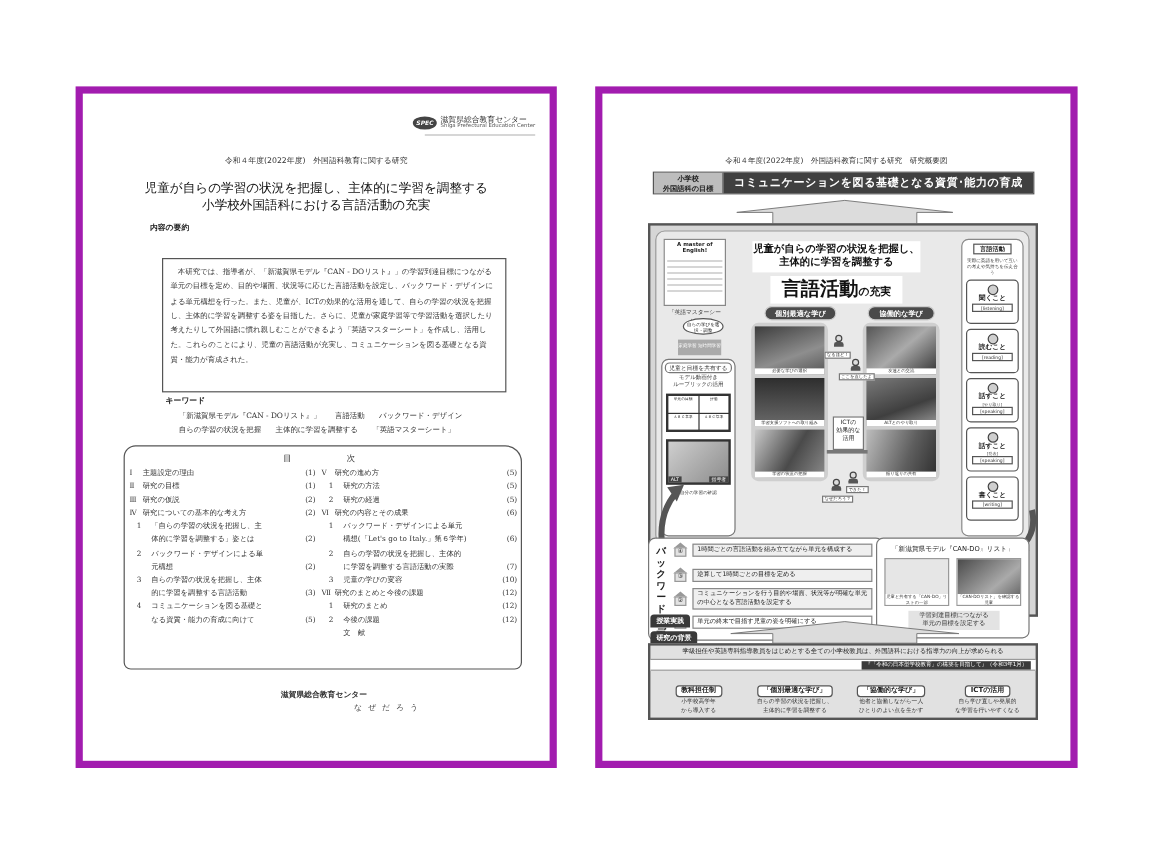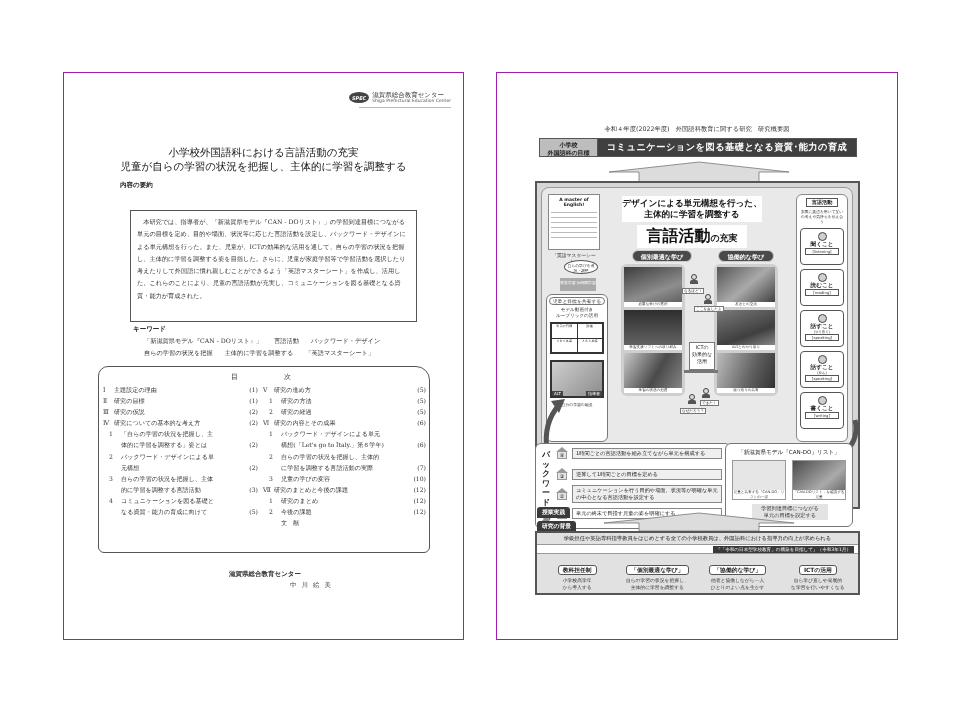--- a/index.html
+++ b/index.html
@@ -1,19 +1,19 @@
 <!DOCTYPE html>
 <html><head>
 <meta charset="utf-8">
 <style>
   * { box-sizing: border-box; margin: 0; padding: 0; }
   html, body { width: 960px; height: 720px; background: #ffffff; overflow: hidden; }
   body { font-family: "DejaVu Sans", sans-serif; color: #222; position: relative; }
 
-  .page { position: absolute; border: 1px solid #a21caf; background: #fff; }
+  .page { position: absolute; border: 6px solid #a21caf; background: #fff; }
   #page-left { left: 63px; top: 72px; width: 401px; height: 568px; }
   #page-right { left: 496px; top: 72px; width: 402px; height: 568px; }
 
   
   .logo { position: absolute; right: 12px; top: 19px; display: flex; align-items: center; gap: 3px; }
   .logo-mark { width: 20px; height: 11px; border-radius: 50%; background: #444; color: #fff; font-size: 5px; font-weight: bold; display: flex; align-items: center; justify-content: center; font-style: italic; }
   .logo-text { display: flex; flex-direction: column; line-height: 1.05; }
   .logo-ja { font-size: 6.5px; color: #333; }
   .logo-en { font-size: 4.5px; color: #555; }
   .logo-line { position: absolute; right: 12px; top: 34px; width: 92px; border-top: 1px solid #bbb; }
@@ -162,23 +162,24 @@
 <div class="page" id="page-left">
   <div class="logo">
     <div class="logo-mark">SPEC</div>
     <div class="logo-text">
       <span class="logo-ja">滋賀県総合教育センター</span>
       <span class="logo-en">Shiga Prefectural Education Center</span>
     </div>
   </div>
   <div class="logo-line"></div>
 
+  <div class="l-sub">令和４年度(2022年度)　外国語科教育に関する研究</div>
   <div class="l-title">
+    <div>児童が自らの学習の状況を把握し、主体的に学習を調整する</div>
     <div>小学校外国語科における言語活動の充実</div>
-    <div>児童が自らの学習の状況を把握し、主体的に学習を調整する</div>
   </div>
 
   <div class="sum-label">内容の要約</div>
   <div class="sum-box">本研究では、指導者が、「新滋賀県モデル『CAN - DOリスト』」の学習到達目標につながる単元の目標を定め、目的や場面、状況等に応じた言語活動を設定し、バックワード・デザインによる単元構想を行った。また、児童が、ICTの効果的な活用を通して、自らの学習の状況を把握し、主体的に学習を調整する姿を目指した。さらに、児童が家庭学習等で学習活動を選択したり考えたりして外国語に慣れ親しむことができるよう「英語マスターシート」を作成し、活用した。これらのことにより、児童の言語活動が充実し、コミュニケーションを図る基礎となる資質・能力が育成された。</div>
 
   <div class="kw-label">キーワード</div>
   <div class="kw-row" id="kw-row-1">
     <span>「新滋賀県モデル『CAN - DOリスト』」</span>
     <span>言語活動</span>
     <span>バックワード・デザイン</span>
@@ -317,21 +318,21 @@
         </div>
         <div class="toc-item cont">
           <span class="toc-num"></span>
           <span class="toc-text">文　献</span>
           <span class="toc-page"></span>
         </div>
       </div>
   </div>
 
   <div class="l-org">滋賀県総合教育センター</div>
-  <div class="l-author">中川絵美</div>
+  <div class="l-author">なぜだろう</div>
 </div>
 
 <div class="page" id="page-right">
   <div class="r-sub">令和４年度(2022年度)　外国語科教育に関する研究　研究概要図</div>
 
   <div class="goal-bar">
     <div class="goal-label">
       <div>小学校</div>
       <div>外国語科の目標</div>
     </div>
@@ -339,21 +340,21 @@
   </div>
 
   <svg class="roof" viewBox="0 0 190 24">
     <polygon points="5,12 95,2 185,12 155,12 155,24 35,24 35,12" fill="#dcdcdc" stroke="#777" stroke-width="0.8"></polygon>
   </svg>
 
   <div class="main-frame">
     <div class="inner-panel">
 
       <div class="center-title">
-        <div class="ct-line">デザインによる単元構想を行った、</div>
+        <div class="ct-line">児童が自らの学習の状況を把握し、</div>
         <div class="ct-line">主体的に学習を調整する</div>
       </div>
       <div class="ct-big">
         <span class="ct-big-main">言語活動</span><span class="ct-big-suffix">の充実</span>
       </div>
 
       <div class="master-sheet">
         <div class="ms-title">A master of English!</div>
         <div class="ms-lines">
             <div></div>

